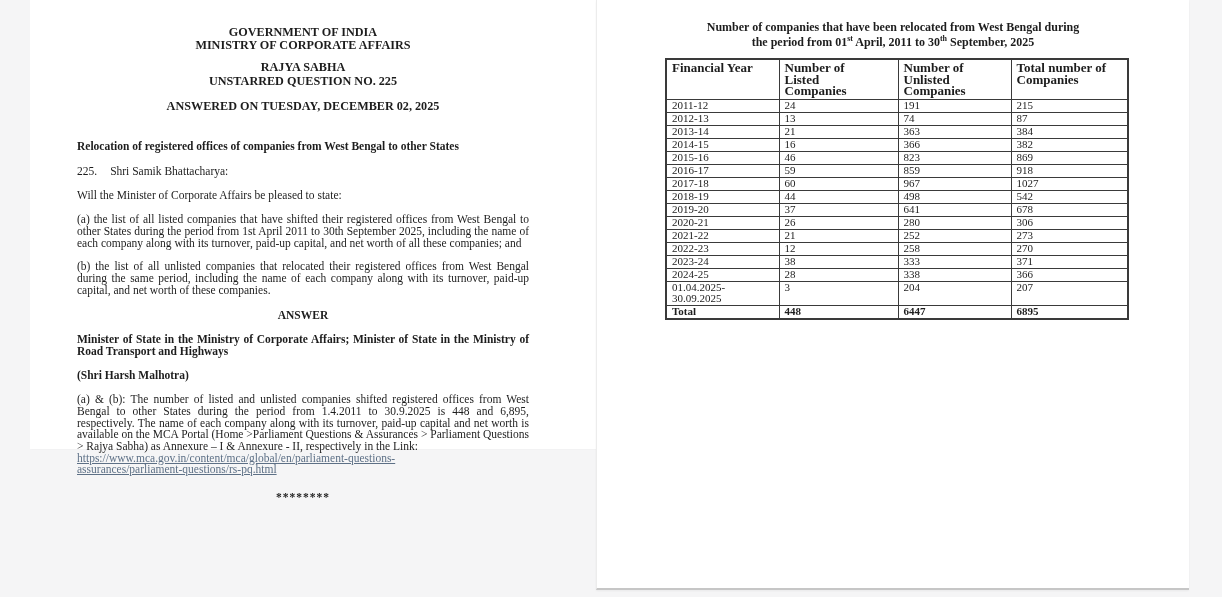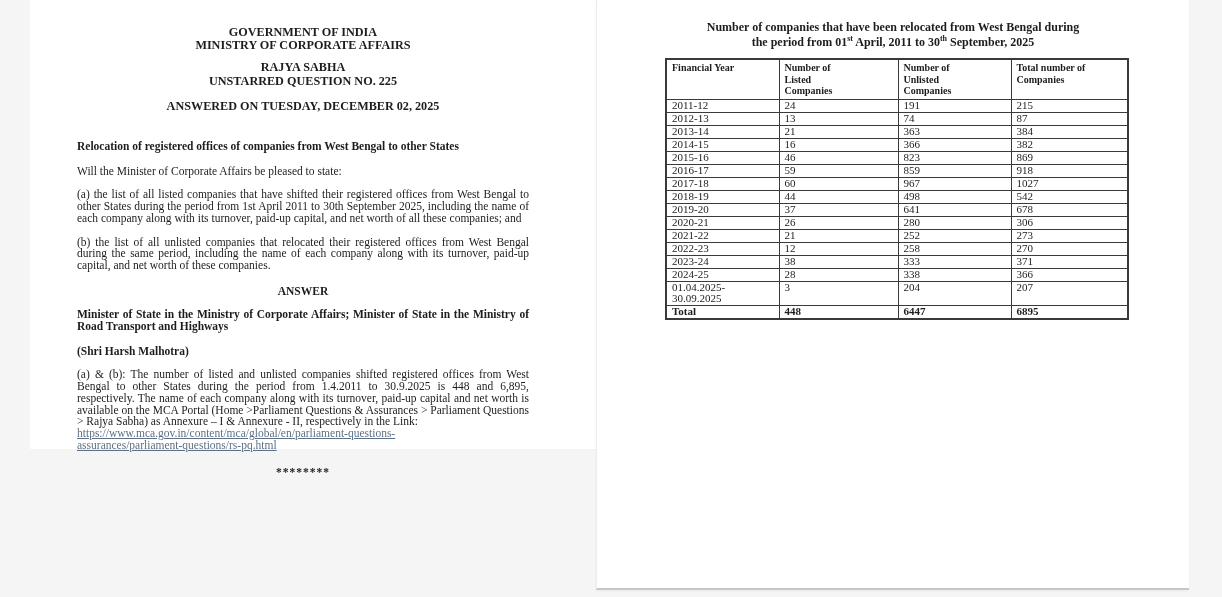--- a/index.html
+++ b/index.html
@@ -77,21 +77,21 @@
     font-size: 11px;
     border: 2px solid #3a3a3a;
   }
   .fy-table th, .fy-table td {
     border: 1px solid #3a3a3a;
     vertical-align: top;
   }
   .fy-table th {
     text-align: left;
     font-weight: bold;
-    font-size: 10px;
+    font-size: 13px;
     line-height: 11.6px;
     padding: 2px 3px 2px 5px;
     white-space: pre-line;
   }
   .fy-table td {
     line-height: 11px;
     padding: 0.5px 3px 0.5px 5px;
   }
   .fy-table td.num {
     text-align: left;
@@ -117,20 +117,23 @@
 
     <div class="hdr-block c b gap-s">
       <div>RAJYA SABHA</div>
       <div>UNSTARRED QUESTION NO. 225</div>
     </div>
 
     <div class="hdr-block c b gap-m">ANSWERED ON TUESDAY, DECEMBER 02, 2025</div>
 
     <div class="b j subject">Relocation of registered offices of companies from West Bengal to other States</div>
 
+    <div class="qline">
+      <span>225.</span><span class="qname">Shri Samik Bhattacharya:</span>
+    </div>
 
     <div class="qline">Will the Minister of Corporate Affairs be pleased to state:</div>
 
     <div class="j para">(a) the list of all listed companies that have shifted their registered offices from West Bengal to other States during the period from 1st April 2011 to 30th September 2025, including the name of each company along with its turnover, paid-up capital, and net worth of all these companies; and</div>
 
     <div class="j para">(b) the list of all unlisted companies that relocated their registered offices from West Bengal during the same period, including the name of each company along with its turnover, paid-up capital, and net worth of these companies.</div>
 
     <div class="c b answer-head">ANSWER</div>
 
     <div class="b j para">Minister of State in the Ministry of Corporate Affairs; Minister of State in the Ministry of Road Transport and Highways</div>

